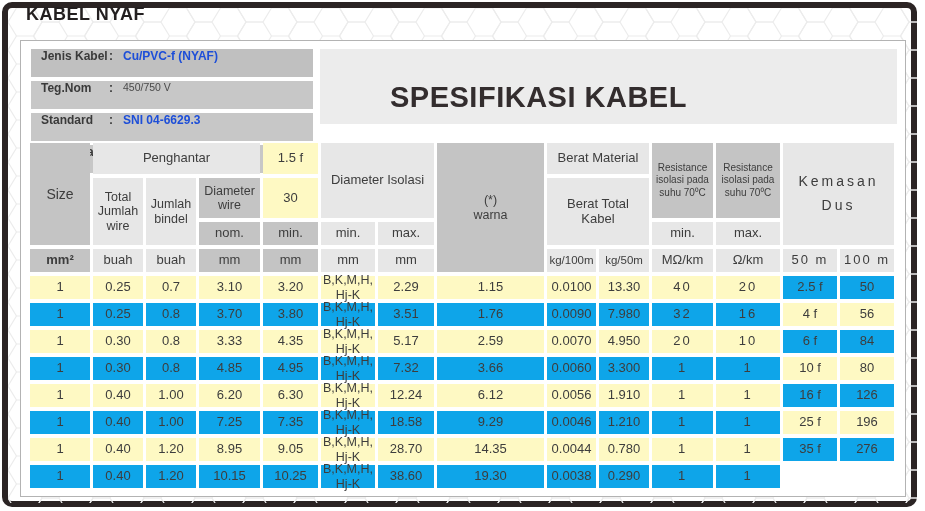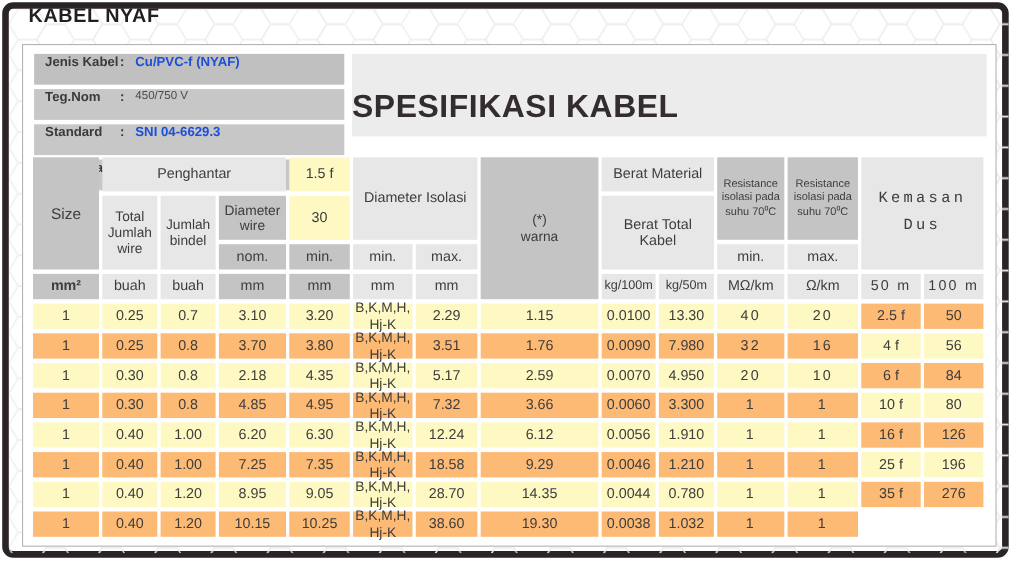--- a/index.html
+++ b/index.html
@@ -35,47 +35,47 @@
   .info-colon{width:10px;font-weight:bold;font-size:12px;color:#3a3a3a;}
   .info-value{margin-left:4px;color:#1d4ed8;}
   .val-bold{font-size:12px;font-weight:bold;}
   .val-norm{font-size:10.5px;font-weight:normal;color:#4a4a4a;}
   
   .banner{
     position:absolute;left:320px;top:49px;width:577px;height:75px;
     background:#ececec;display:flex;align-items:center;
   }
   .banner-title{
-    font-size:29px;font-weight:bold;color:#332d2e;letter-spacing:0.5px;margin-top:21px;
+    padding-left:70px;font-size:29px;font-weight:bold;color:#332d2e;letter-spacing:0.5px;margin-top:21px;
   }
   
   .spec-table{
     position:absolute;left:30px;top:143px;
     display:grid;
     grid-template-columns:60px 50px 50px 61px 55px 54px 56px 107px 49px 50px 61px 64px 54px 54px;
     grid-template-rows:31px 40px 23px 23px;
     grid-auto-rows:23px;
     gap:4px 3px;
   }
   .cell{
     display:flex;align-items:center;justify-content:center;
     text-align:center;white-space:pre-line;
     color:#3d3d3d;font-size:13px;line-height:1.15;
   }
   .hlight{background:#e7e7e7;}
   .hdark{background:#c4c4c4;}
   .clight{background:#fef9c3;}
-  .cdark{background:#fdba74;}
+  .cdark{background:#0ea5e9;}
   .sz14{font-size:14px;}
   .sz12{font-size:12.5px;}
   .sz11{font-size:11.5px;}
   .small{font-size:10px;line-height:1.25;}
   .bold{font-weight:bold;}
   .sp{letter-spacing:2px;}
-  .kemasan{letter-spacing:3px;line-height:1.7;font-size:14px;font-family:Liberation Mono, monospace;}
+  .kemasan{letter-spacing:3px;line-height:1.7;font-size:14px;}
   
   .h-size{grid-column:1;grid-row:1 / span 3;}
   .h-penghantar{grid-column:2 / span 3;grid-row:1;}
   .h-total{grid-column:2;grid-row:2 / span 2;}
   .h-bindel{grid-column:3;grid-row:2 / span 2;}
   .h-dwire{grid-column:4;grid-row:2;}
   .h-nom{grid-column:4;grid-row:3;}
   .h-tebal{grid-column:5;grid-row:1 / span 2;}
   .h-tmin{grid-column:5;grid-row:3;}
   .h-diso{grid-column:6 / span 2;grid-row:1 / span 2;}
@@ -218,21 +218,21 @@
       <div class="cell cdark">1.76</div>
       <div class="cell cdark">0.0090</div>
       <div class="cell cdark">7.980</div>
       <div class="cell cdark sp">32</div>
       <div class="cell cdark sp">16</div>
       <div class="cell clight">4 f</div>
       <div class="cell clight">56</div>
       <div class="cell clight">1</div>
       <div class="cell clight">0.30</div>
       <div class="cell clight">0.8</div>
-      <div class="cell clight">2.18</div>
+      <div class="cell clight">3.33</div>
       <div class="cell clight">4.35</div>
       <div class="cell clight sz12">B,K,M,H, Hj-K</div>
       <div class="cell clight">5.17</div>
       <div class="cell clight">2.59</div>
       <div class="cell clight">0.0070</div>
       <div class="cell clight">4.950</div>
       <div class="cell clight sp">20</div>
       <div class="cell clight sp">10</div>
       <div class="cell cdark">6 f</div>
       <div class="cell cdark">84</div>
@@ -294,18 +294,18 @@
       <div class="cell cdark">276</div>
       <div class="cell cdark">1</div>
       <div class="cell cdark">0.40</div>
       <div class="cell cdark">1.20</div>
       <div class="cell cdark">10.15</div>
       <div class="cell cdark">10.25</div>
       <div class="cell cdark sz12">B,K,M,H, Hj-K</div>
       <div class="cell cdark">38.60</div>
       <div class="cell cdark">19.30</div>
       <div class="cell cdark">0.0038</div>
-      <div class="cell cdark">1.032</div>
+      <div class="cell cdark">0.290</div>
       <div class="cell cdark sp">1</div>
       <div class="cell cdark sp">1</div>
     </div>
 
 </div>
 
 </body></html>

